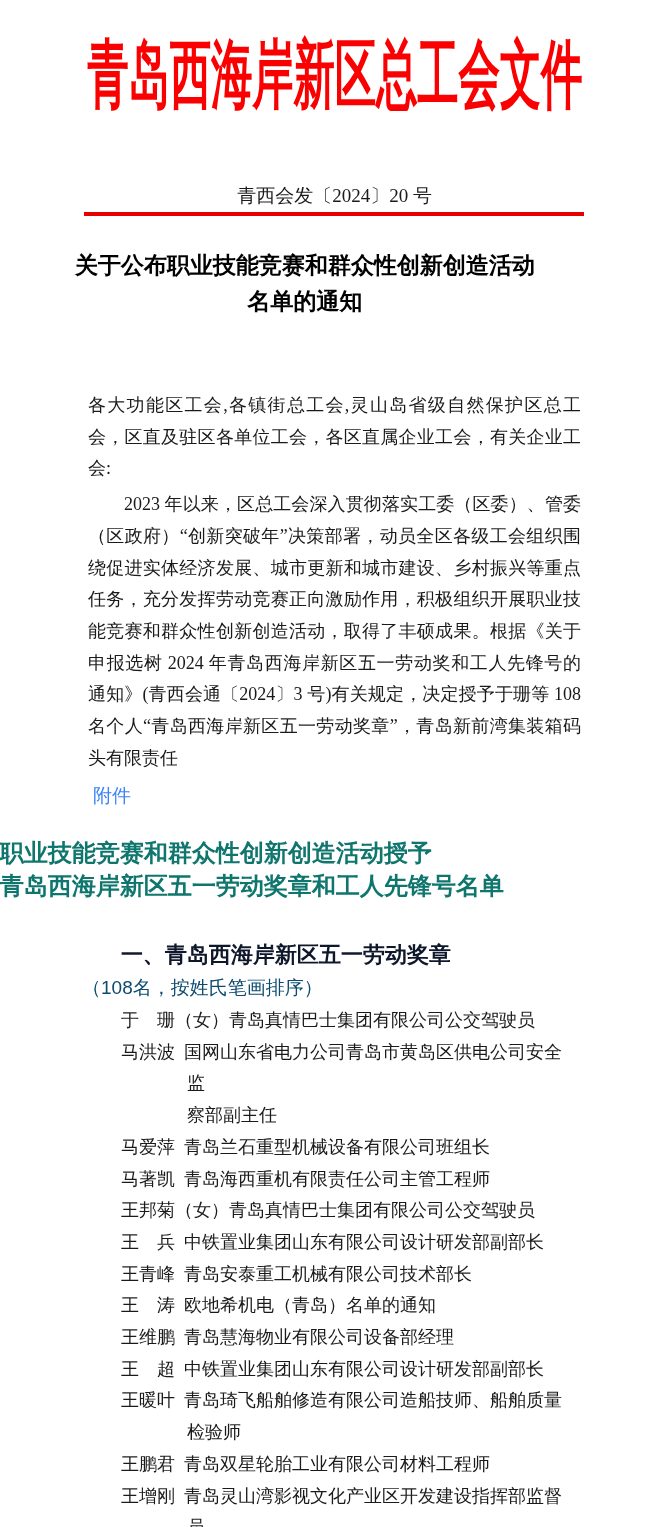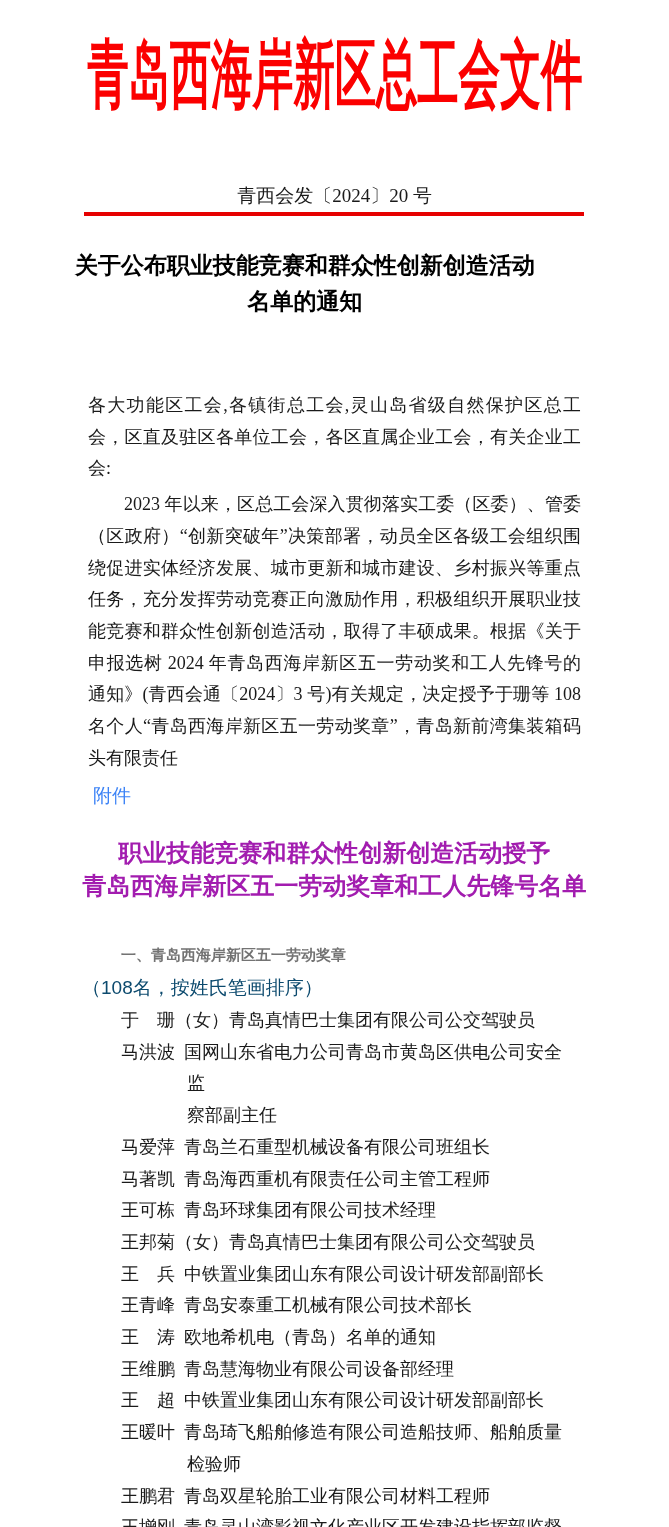--- a/index.html
+++ b/index.html
@@ -60,31 +60,30 @@
   .body-text p{margin:4px;padding:0;}
   .body-text p.indent{text-indent:2em;}
   
   .attachment-label{
     position:absolute;top:784px;left:85px;
     font-family:"Liberation Sans","DejaVu Sans",sans-serif;
     font-size:19px;line-height:24px;color:#3b82f6;margin-left:8px;
   }
   .attachment-title{
     position:absolute;top:837px;left:0;width:669px;
-    text-align:center;
     font-weight:700;
     font-size:24px;
     line-height:33px;
-    color:#a21caf;
+    color:#0f766e;
   }
   .section-heading{
     position:absolute;top:942px;left:121px;
     font-family:"Liberation Sans","DejaVu Sans",sans-serif;
     font-weight:700;
-    font-size:15px;line-height:25px;color:#737373;
+    font-size:22px;line-height:25px;color:#0f172a;
   }
   .count-note{
     position:absolute;top:975px;left:82px;
     font-family:"Liberation Sans","DejaVu Sans",sans-serif;
     font-size:19px;line-height:25px;color:#0c4a6e;
   }
   
   .awardee-list{
     position:absolute;top:1005px;left:121px;width:442px;
     font-size:18px;
@@ -130,21 +129,20 @@
   <div class="section-heading">一、青岛西海岸新区五一劳动奖章</div>
 
   <div class="count-note">（108名，按姓氏笔画排序）</div>
 
   <div class="awardee-list">
       <div class="awardee-row">于　珊（女）青岛真情巴士集团有限公司公交驾驶员</div>
       <div class="awardee-row">马洪波 国网山东省电力公司青岛市黄岛区供电公司安全监
 察部副主任</div>
       <div class="awardee-row">马爱萍 青岛兰石重型机械设备有限公司班组长</div>
       <div class="awardee-row">马著凯 青岛海西重机有限责任公司主管工程师</div>
-      <div class="awardee-row">王可栋 青岛环球集团有限公司技术经理</div>
       <div class="awardee-row">王邦菊（女）青岛真情巴士集团有限公司公交驾驶员</div>
       <div class="awardee-row">王　兵 中铁置业集团山东有限公司设计研发部副部长</div>
       <div class="awardee-row">王青峰 青岛安泰重工机械有限公司技术部长</div>
       <div class="awardee-row">王　涛 欧地希机电（青岛）名单的通知</div>
       <div class="awardee-row">王维鹏 青岛慧海物业有限公司设备部经理</div>
       <div class="awardee-row">王　超 中铁置业集团山东有限公司设计研发部副部长</div>
       <div class="awardee-row">王暖叶 青岛琦飞船舶修造有限公司造船技师、船舶质量检验师</div>
       <div class="awardee-row">王鹏君 青岛双星轮胎工业有限公司材料工程师</div>
       <div class="awardee-row">王增刚 青岛灵山湾影视文化产业区开发建设指挥部监督员</div>
     </div>

